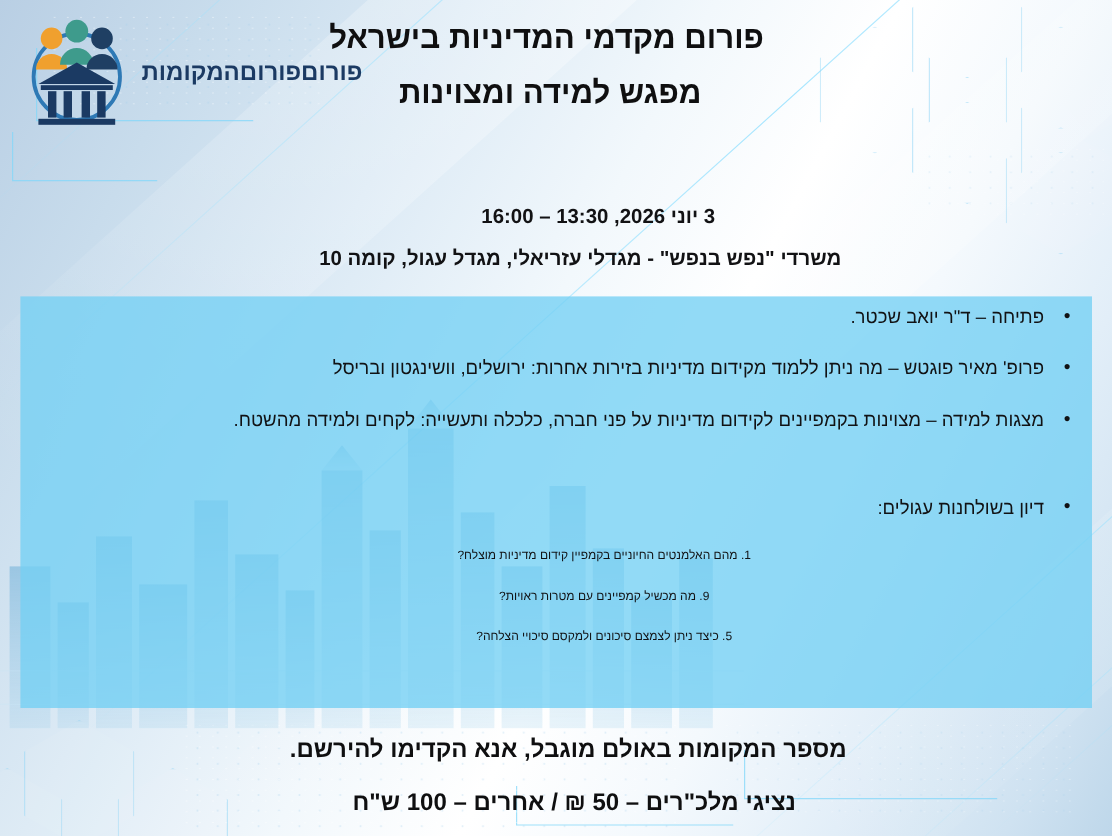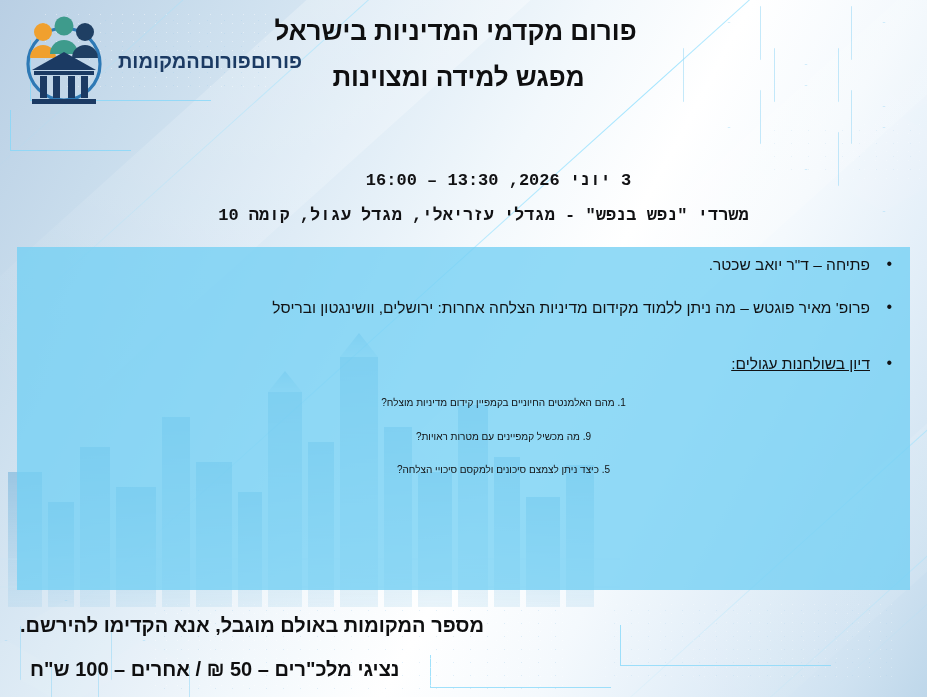--- a/index.html
+++ b/index.html
@@ -133,21 +133,20 @@
     right: 0; left: 0;
     text-align: center;
     color: #121214;
   }
   .meta-line {
     font-size: 17px;
     font-weight: bold;
     line-height: 1.0;
     margin-bottom: 18px;
     padding-left: 70px;
-    font-family: Liberation Mono, monospace;
   }
   .meta-line.venue { font-size: 17px; margin-bottom: 0; padding-left: 40px;}
 
   
   #agenda {
     position: absolute;
     left: 17px;
     top: 247px;
     width: 893px;
     height: 343px;
@@ -166,42 +165,42 @@
     white-space: nowrap;
   }
   ul.bullets > li::before {
     content: "\2022";
     position: absolute;
     right: 4px;
     top: -1px;
     font-size: 16px;
     color: #111214;
   }
-  li.roundtables { margin-top: 38px; margin-bottom: 20px; text-decoration: underline; }
+  li.roundtables { margin-top: 56px; margin-bottom: 20px; }
 
   ol.questions {
     list-style: none;
     margin: 0;
     padding: 0;
     text-align: center;
   }
   ol.questions > li {
     font-size: 10px;
     line-height: 1.15;
     margin-bottom: 22px;
     white-space: nowrap;
     padding-left: 80px;
   }
 
   
   #footer-block {
     position: absolute;
     bottom: 18px;
     right: 0; left: 0;
-    text-align: left;
+    text-align: center;
     color: #0f0f10;
   }
   .footer-line {
     font-size: 20px;
     font-weight: bold;
     line-height: 1.0;
     margin-bottom: 24px;
     padding-left: 20px;
   }
   .footer-line.price { font-size: 20px; margin-bottom: 0; padding-left: 30px; }
@@ -316,21 +315,22 @@
   </div>
 
   <div id="meta-block">
     <div class="meta-line">3 יוני 2026, 13:30 – 16:00</div>
     <div class="meta-line venue">משרדי "נפש בנפש" - מגדלי עזריאלי, מגדל עגול, קומה 10</div>
   </div>
 
   <div id="agenda">
     <ul class="bullets">
       <li>פתיחה – ד"ר יואב שכטר.</li>
-      <li>פרופ' מאיר פוגטש – מה ניתן ללמוד מקידום מדיניות הצלחה אחרות: ירושלים, וושינגטון ובריסל</li>
+      <li>פרופ' מאיר פוגטש – מה ניתן ללמוד מקידום מדיניות בזירות אחרות: ירושלים, וושינגטון ובריסל</li>
+      <li>מצגות למידה – מצוינות בקמפיינים לקידום מדיניות על פני חברה, כלכלה ותעשייה: לקחים ולמידה מהשטח.</li>
       <li class="roundtables">דיון בשולחנות עגולים:</li>
     </ul>
     <ol class="questions">
       <li>1. מהם האלמנטים החיוניים בקמפיין קידום מדיניות מוצלח?</li>
       <li>9. מה מכשיל קמפיינים עם מטרות ראויות?</li>
       <li>5. כיצד ניתן לצמצם סיכונים ולמקסם סיכויי הצלחה?</li>
     </ol>
   </div>
 
   <div id="footer-block">

